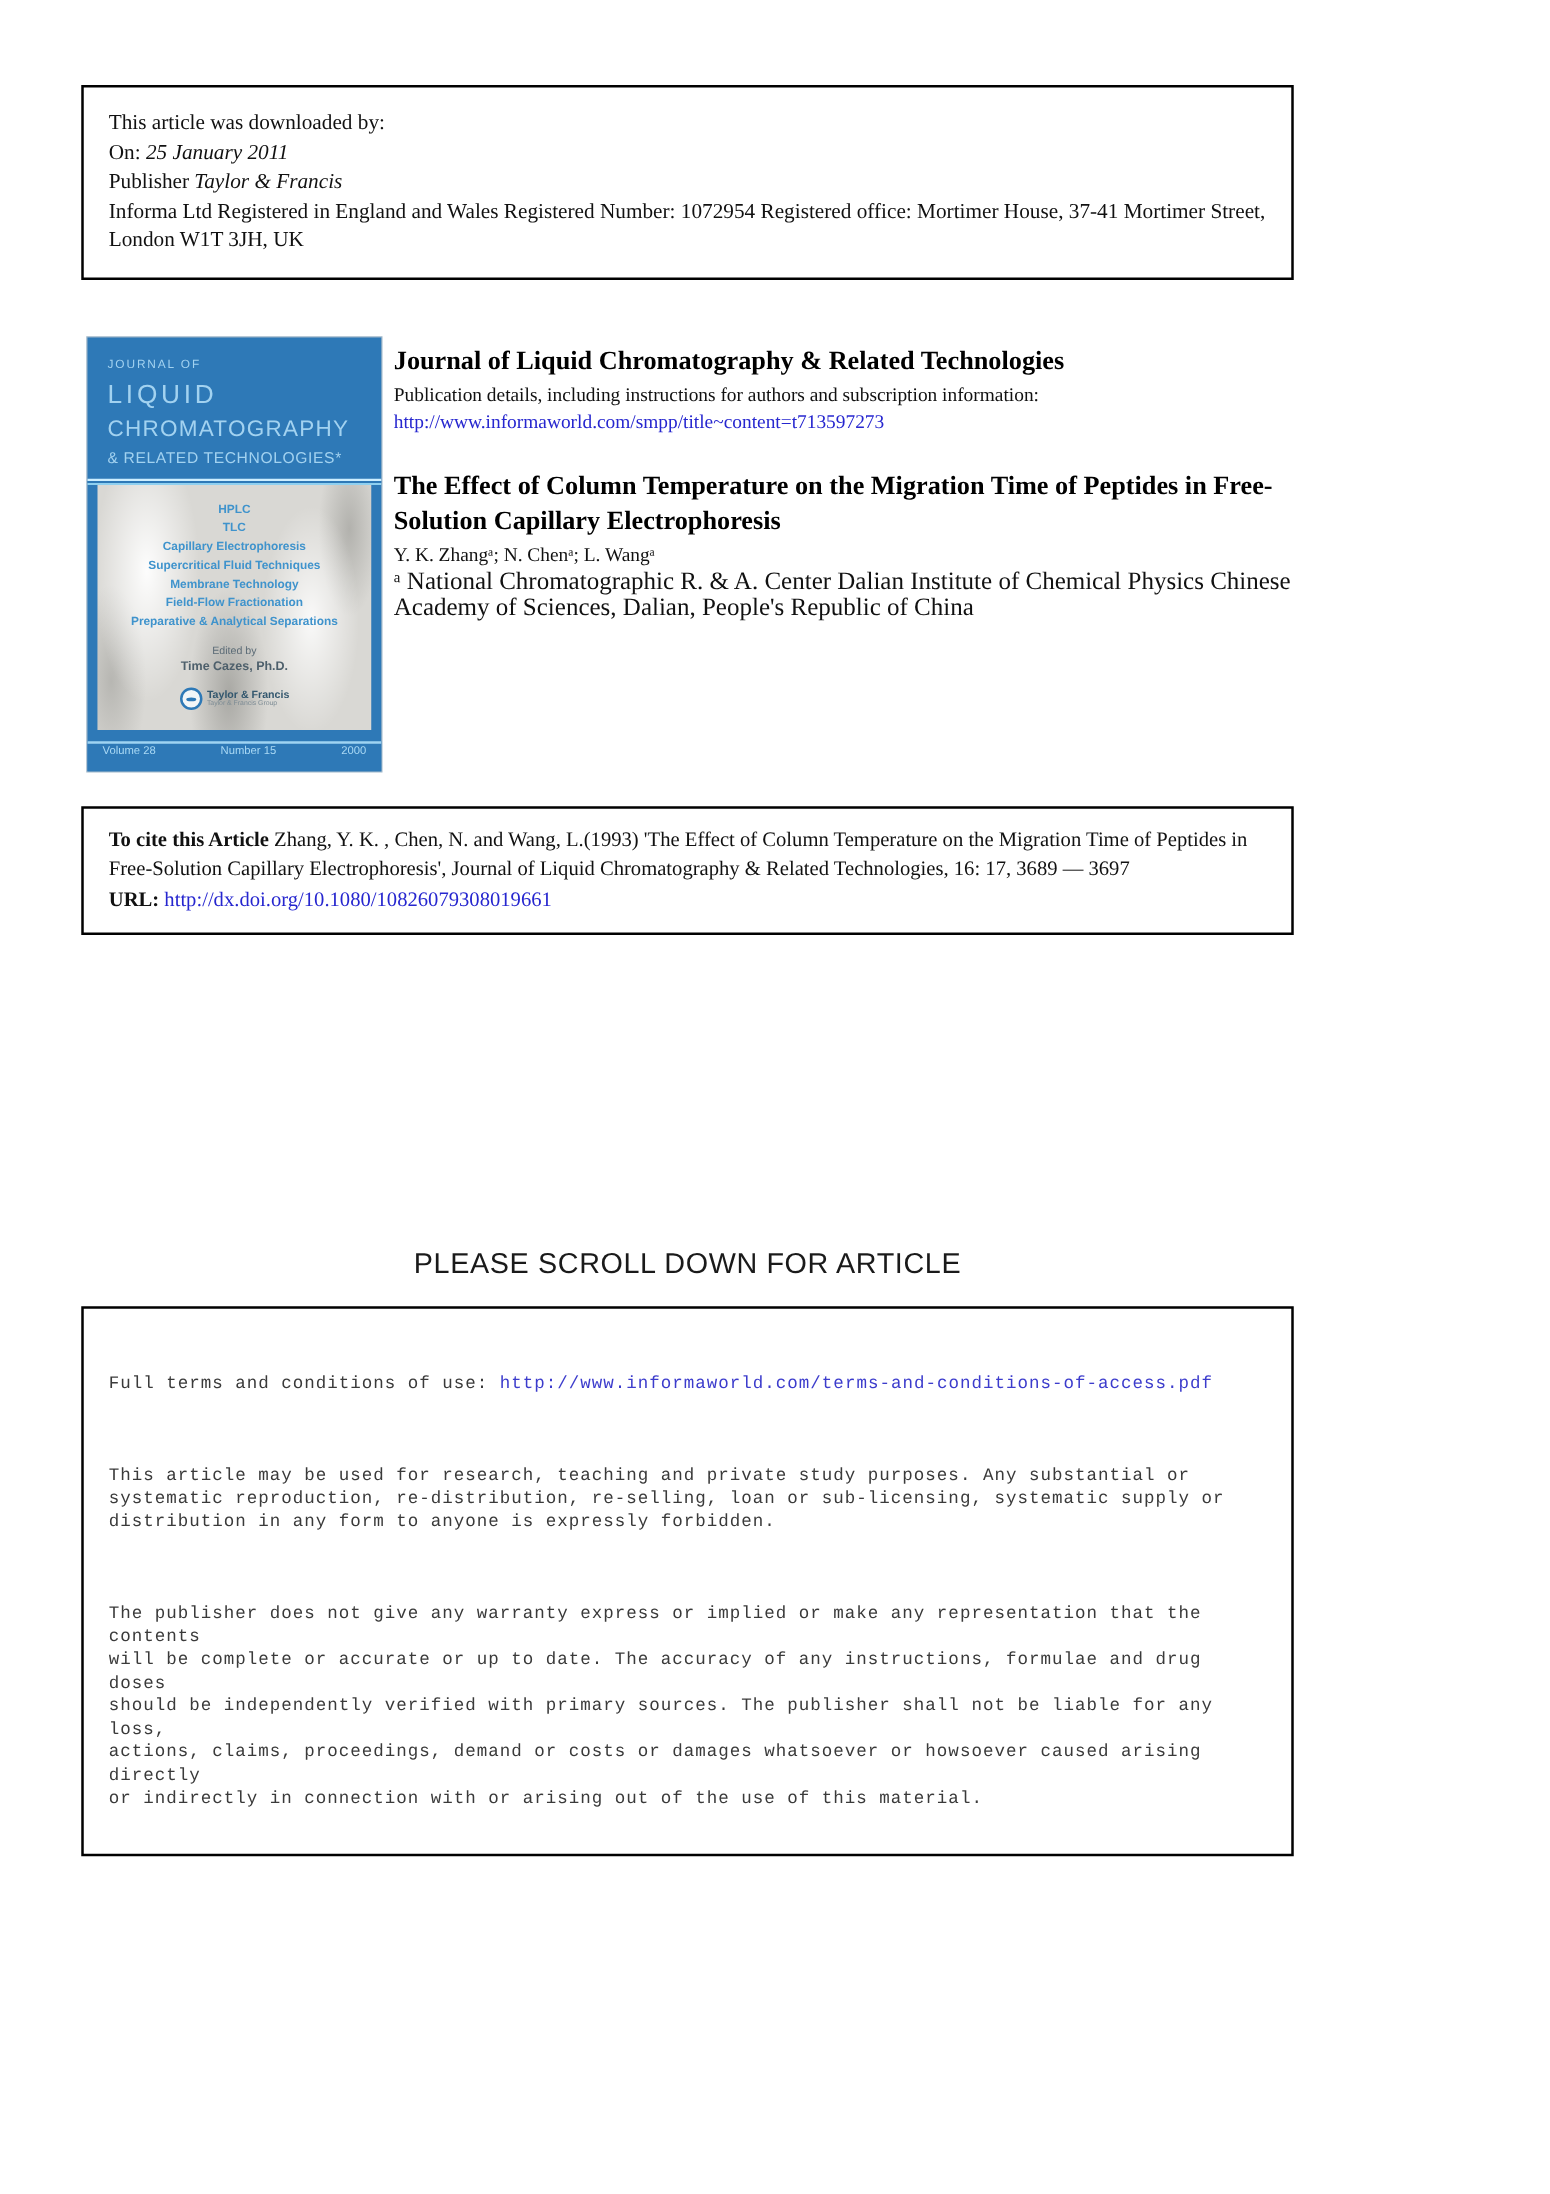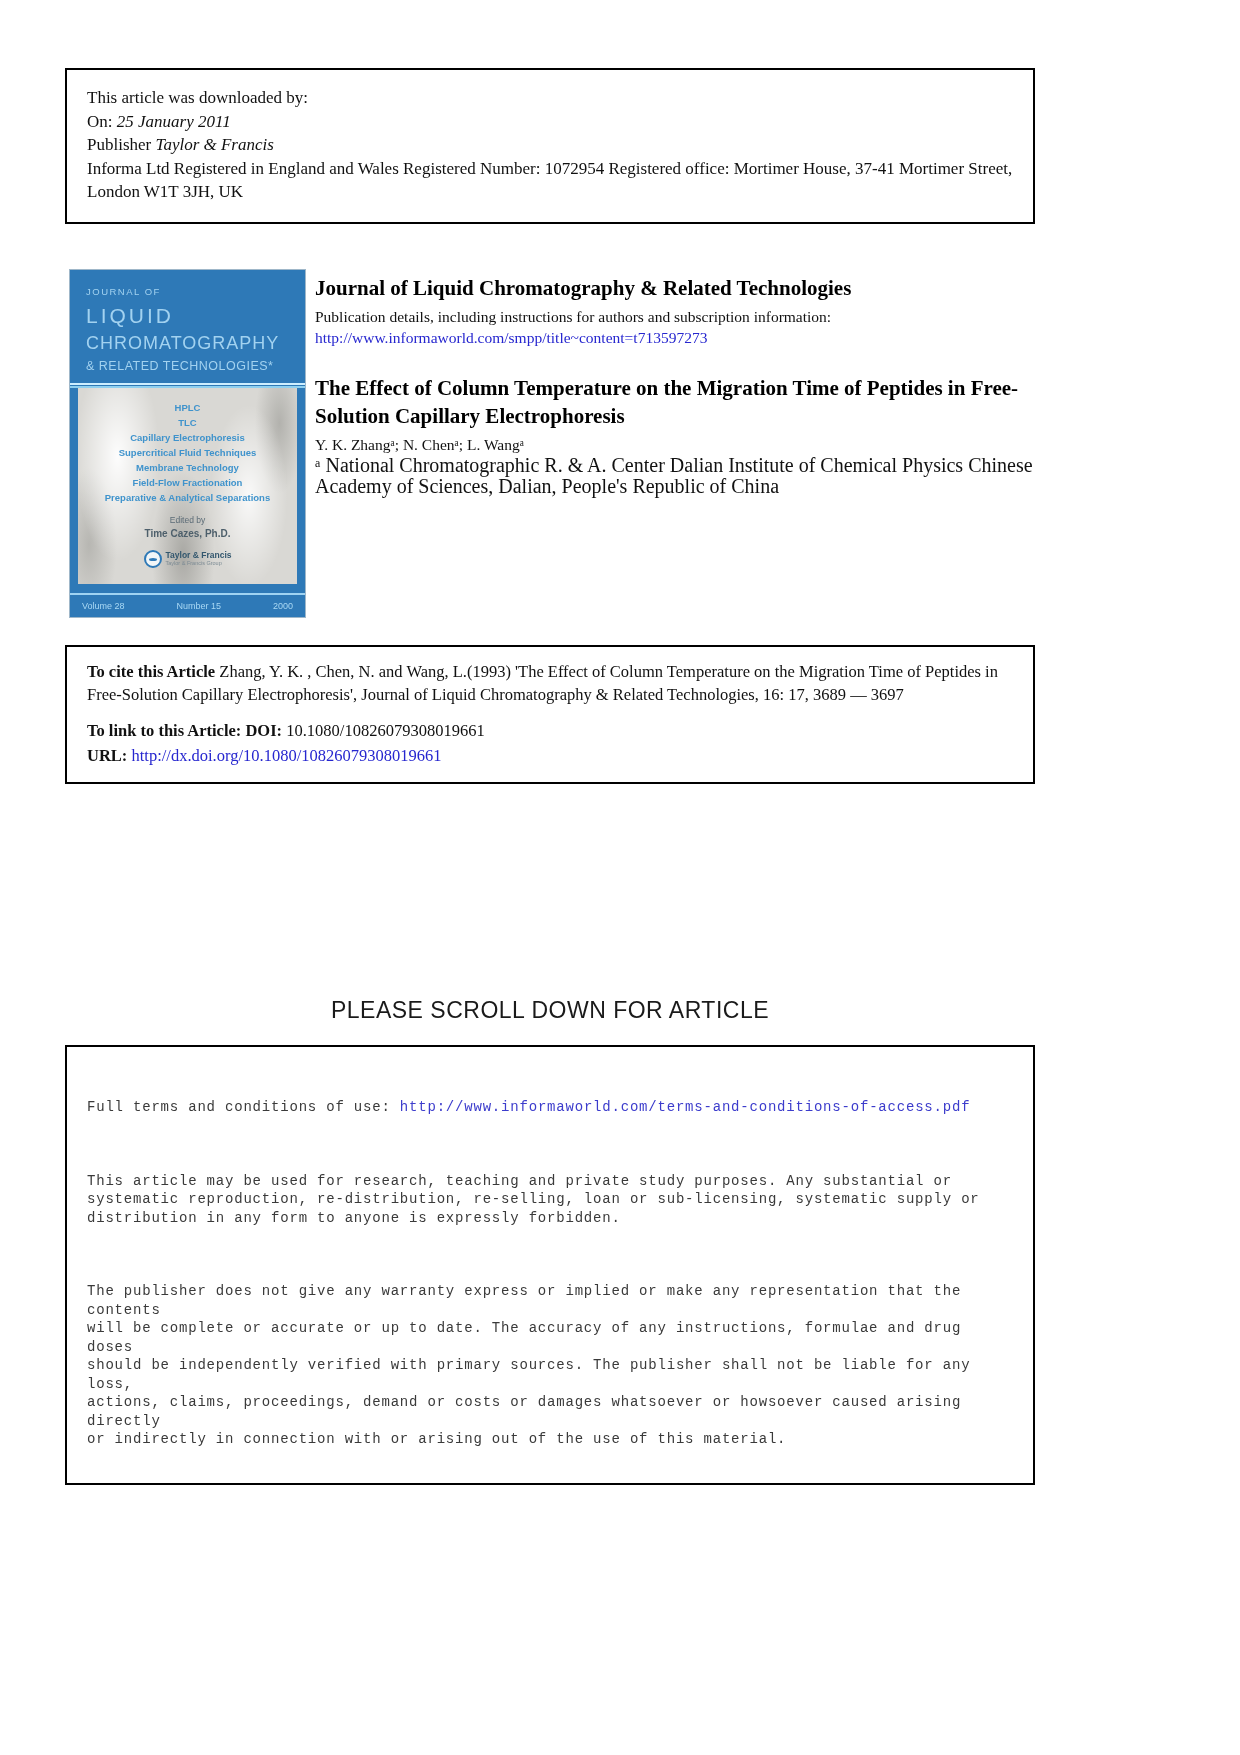--- a/index.html
+++ b/index.html
@@ -62,21 +62,21 @@
   .tf-circle::after {
     content: ""; position: absolute; left: 3px; top: 6px;
     width: 8px; height: 3px; border-radius: 50%; background: #2e79b7;
   }
   .tf-text { text-align: left; color: #33576e; }
   .tf-name { font-size: 8.5px; font-weight: bold; line-height: 9px; }
   .tf-sub { font-size: 5.5px; line-height: 7px; color: #7c8b94; }
   .cover-bottombar {
     position: absolute; left: 0; right: 0; bottom: 0; height: 24px;
     background: #2e79b7; border-top: 2px solid #9fd3f2;
-    display: flex; align-items: center; justify-content: space-between;
+    display: flex; justify-content: space-between;
     padding: 0 12px; box-sizing: border-box;
     font-size: 9px; color: #a8d8f4;
   }
 
   
   #journal-info { margin-left: 10px; padding-top: 6px; width: 730px; }
   .journal-title { font-size: 21px; font-weight: bold; color: #000; }
   .pub-details { font-size: 15.5px; line-height: 21px; margin-top: 5px; color: #111; }
   a.link { color: #2626cf; text-decoration: none; }
   .pub-link { font-size: 15.5px; line-height: 21px; }
@@ -168,21 +168,20 @@
     <div class="pub-details">Publication details, including instructions for authors and subscription information:</div>
     <div class="pub-link"><a class="link" href="#">http://www.informaworld.com/smpp/title~content=t713597273</a></div>
     <div class="article-title">The Effect of Column Temperature on the Migration Time of Peptides in Free-Solution Capillary Electrophoresis</div>
     <div class="authors">Y. K. Zhangᵃ; N. Chenᵃ; L. Wangᵃ</div>
     <div class="affiliation">ᵃ National Chromatographic R. &amp; A. Center Dalian Institute of Chemical Physics Chinese Academy of Sciences, Dalian, People's Republic of China</div>
   </div>
 </div>
 
 <div id="cite-box" class="abs">
   <div class="cite-para"><b>To cite this Article</b><span> Zhang, Y. K. , Chen, N. and Wang, L.(1993) 'The Effect of Column Temperature on the Migration Time of Peptides in Free-Solution Capillary Electrophoresis', Journal of Liquid Chromatography &amp; Related Technologies, 16: 17, 3689 — 3697</span></div>
-  <div class="doi-line"><b>To link to this Article: DOI: </b><span>10.1080/10826079308019661</span></div>
   <div class="url-line"><b>URL: </b><a class="link" href="#">http://dx.doi.org/10.1080/10826079308019661</a></div>
 </div>
 
 <div id="scroll-notice" class="abs">PLEASE SCROLL DOWN FOR ARTICLE</div>
 
 <div id="terms-box" class="abs">
   <div><span>Full terms and conditions of use: </span><a class="link" href="#">http://www.informaworld.com/terms-and-conditions-of-access.pdf</a></div>
   <div class="terms-para">This article may be used for research, teaching and private study purposes. Any substantial or
 systematic reproduction, re-distribution, re-selling, loan or sub-licensing, systematic supply or
 distribution in any form to anyone is expressly forbidden.</div>

